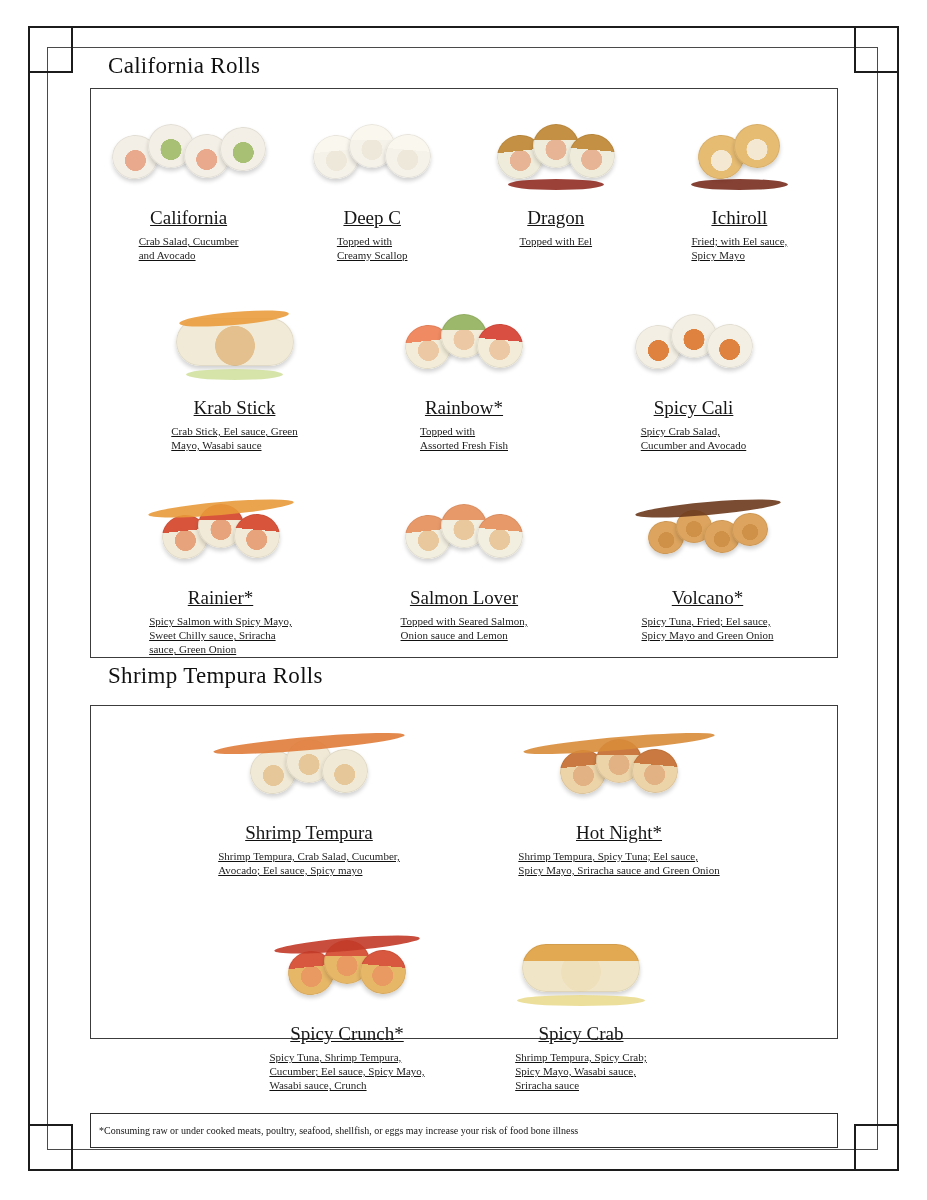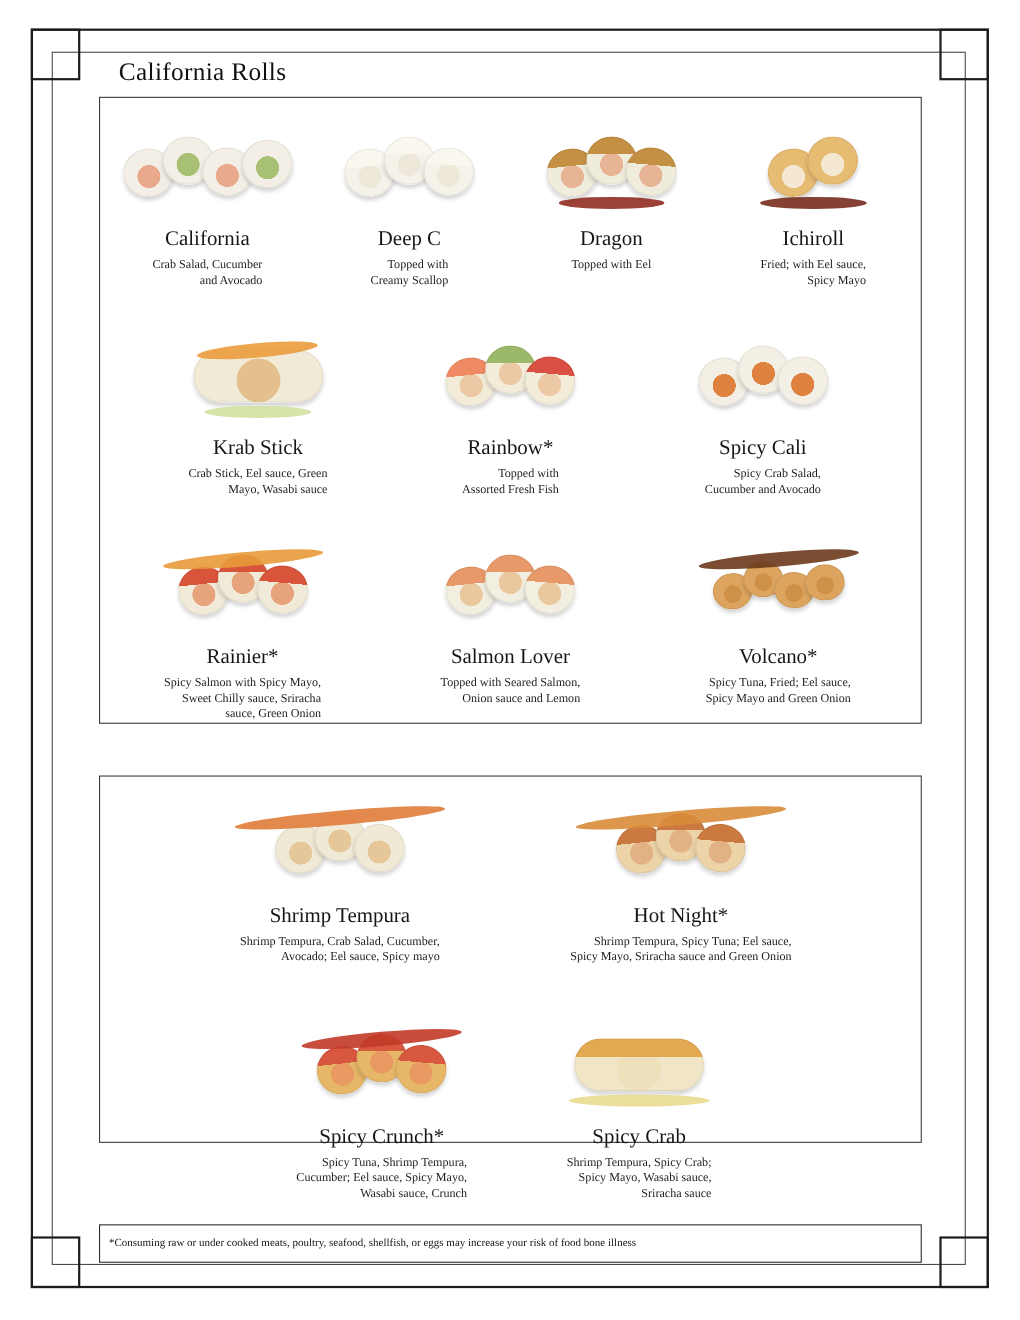--- a/index.html
+++ b/index.html
@@ -23,21 +23,21 @@
   .menu-box{position:absolute;left:90px;width:748px;border:1.5px solid #3c3c3c;background:#fff;box-sizing:border-box;}
   #box-ca{top:88px;height:570px;}
   #box-st{top:705px;height:334px;}
 
   .row{display:flex;}
   .row-evenly{justify-content:space-evenly;}
   .row-center{justify-content:center;}
   #box-ca .row{padding-top:16px;height:174px;}
   #box-st .row{padding-top:14px;height:187px;}
 
-  .card{display:flex;flex-direction:column;align-items:center;text-align:right;}
+  .card{display:flex;flex-direction:column;align-items:center;text-align:left;text-decoration:underline;}
   .w4{width:172px;}
   .w3{width:228px;}
   .w2{width:300px;}
 
   .item-name{margin-top:8px;font-size:19px;color:#161616;}
   .item-desc{margin-top:5px;font-size:11px;line-height:1.28;color:#1e1e1e;white-space:pre-line;}
 
   
   .photo{position:relative;height:94px;width:100%;display:flex;align-items:center;justify-content:center;}
   .pc{position:relative;display:block;width:46px;height:44px;margin:0 -5px;border-radius:50%;
@@ -187,20 +187,21 @@
             <i class="pc"></i>
           <i class="drz"></i>
         </div>
         <div class="item-name">Volcano*</div>
         <div class="item-desc">Spicy Tuna, Fried; Eel sauce,
 Spicy Mayo and Green Onion</div>
       </div>
     </div>
   </div>
 
+  <div class="section-title" id="title-st">Shrimp Tempura Rolls</div>
 
   <div class="menu-box" id="box-st">
 
     <div class="row row-center" style="gap:10px;">
       <div class="card w2">
         <div class="photo" style="--r:#f0e9d6;--f:#e6c79a;--s:#e07c3a;">
           <i class="pc"></i>
             <i class="pc"></i>
             <i class="pc"></i>
           <i class="drz"></i>

